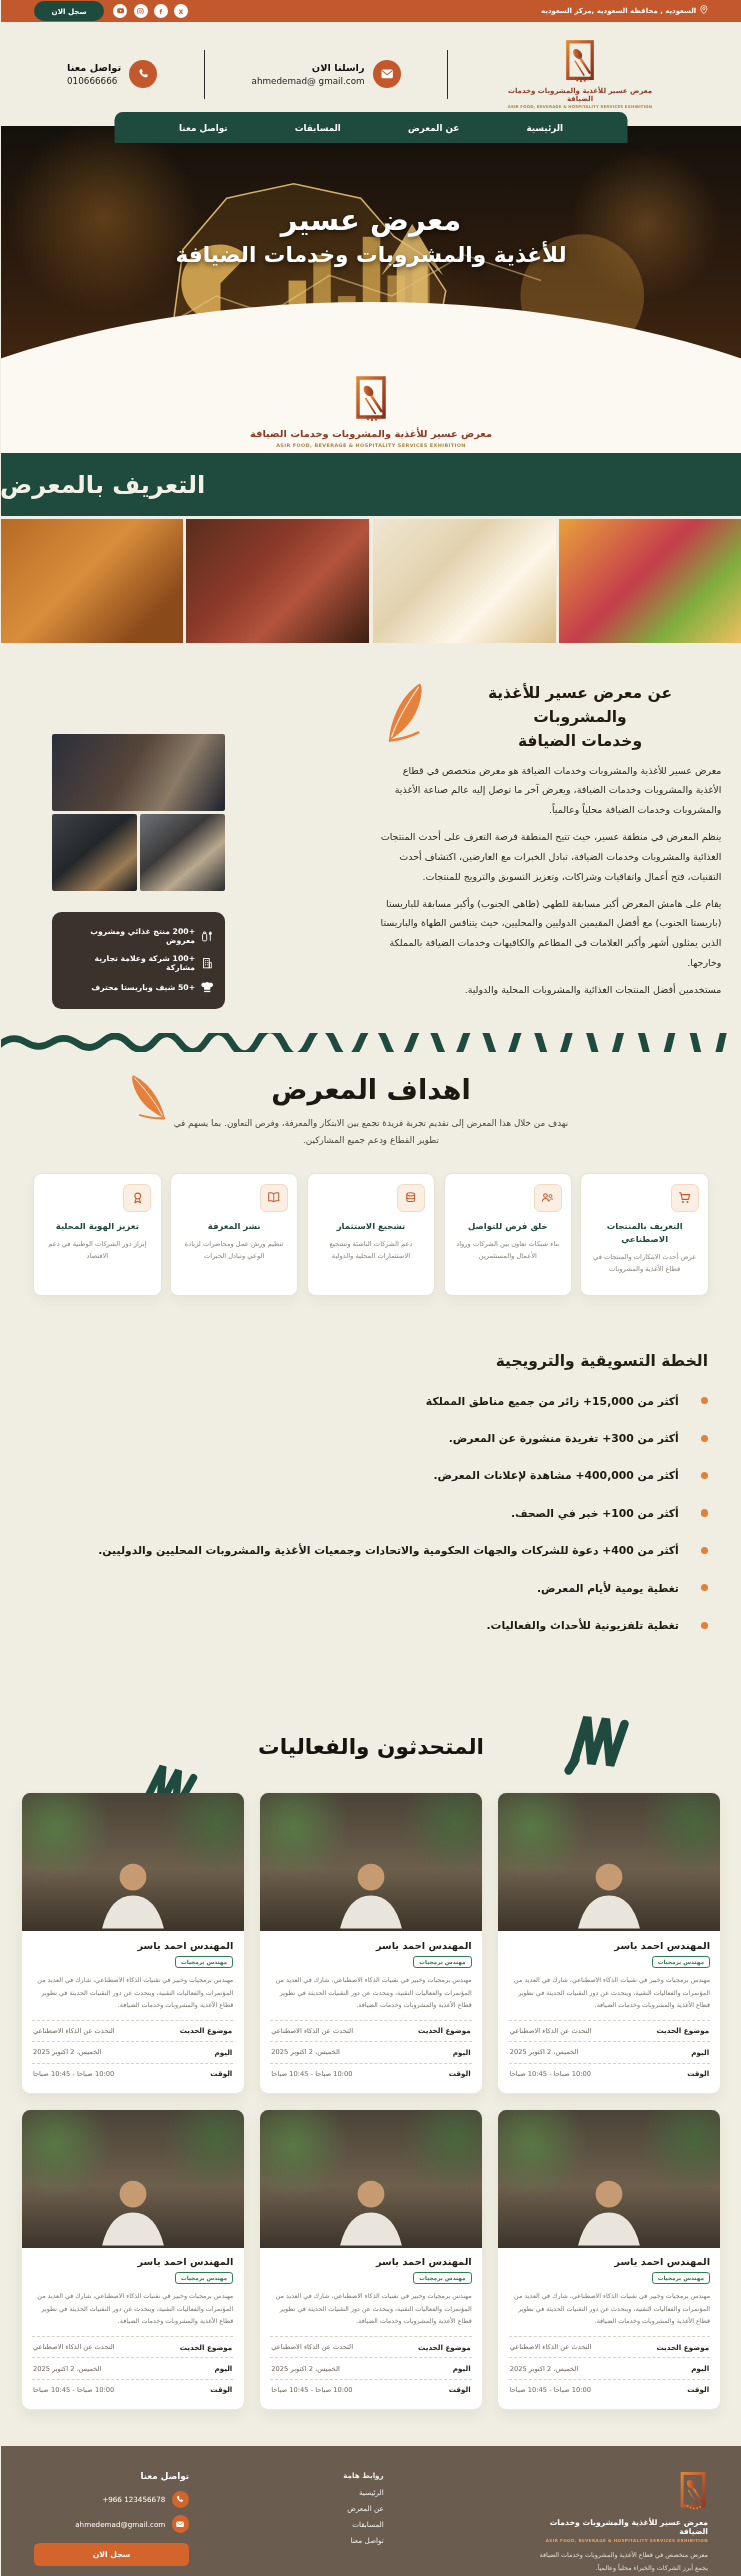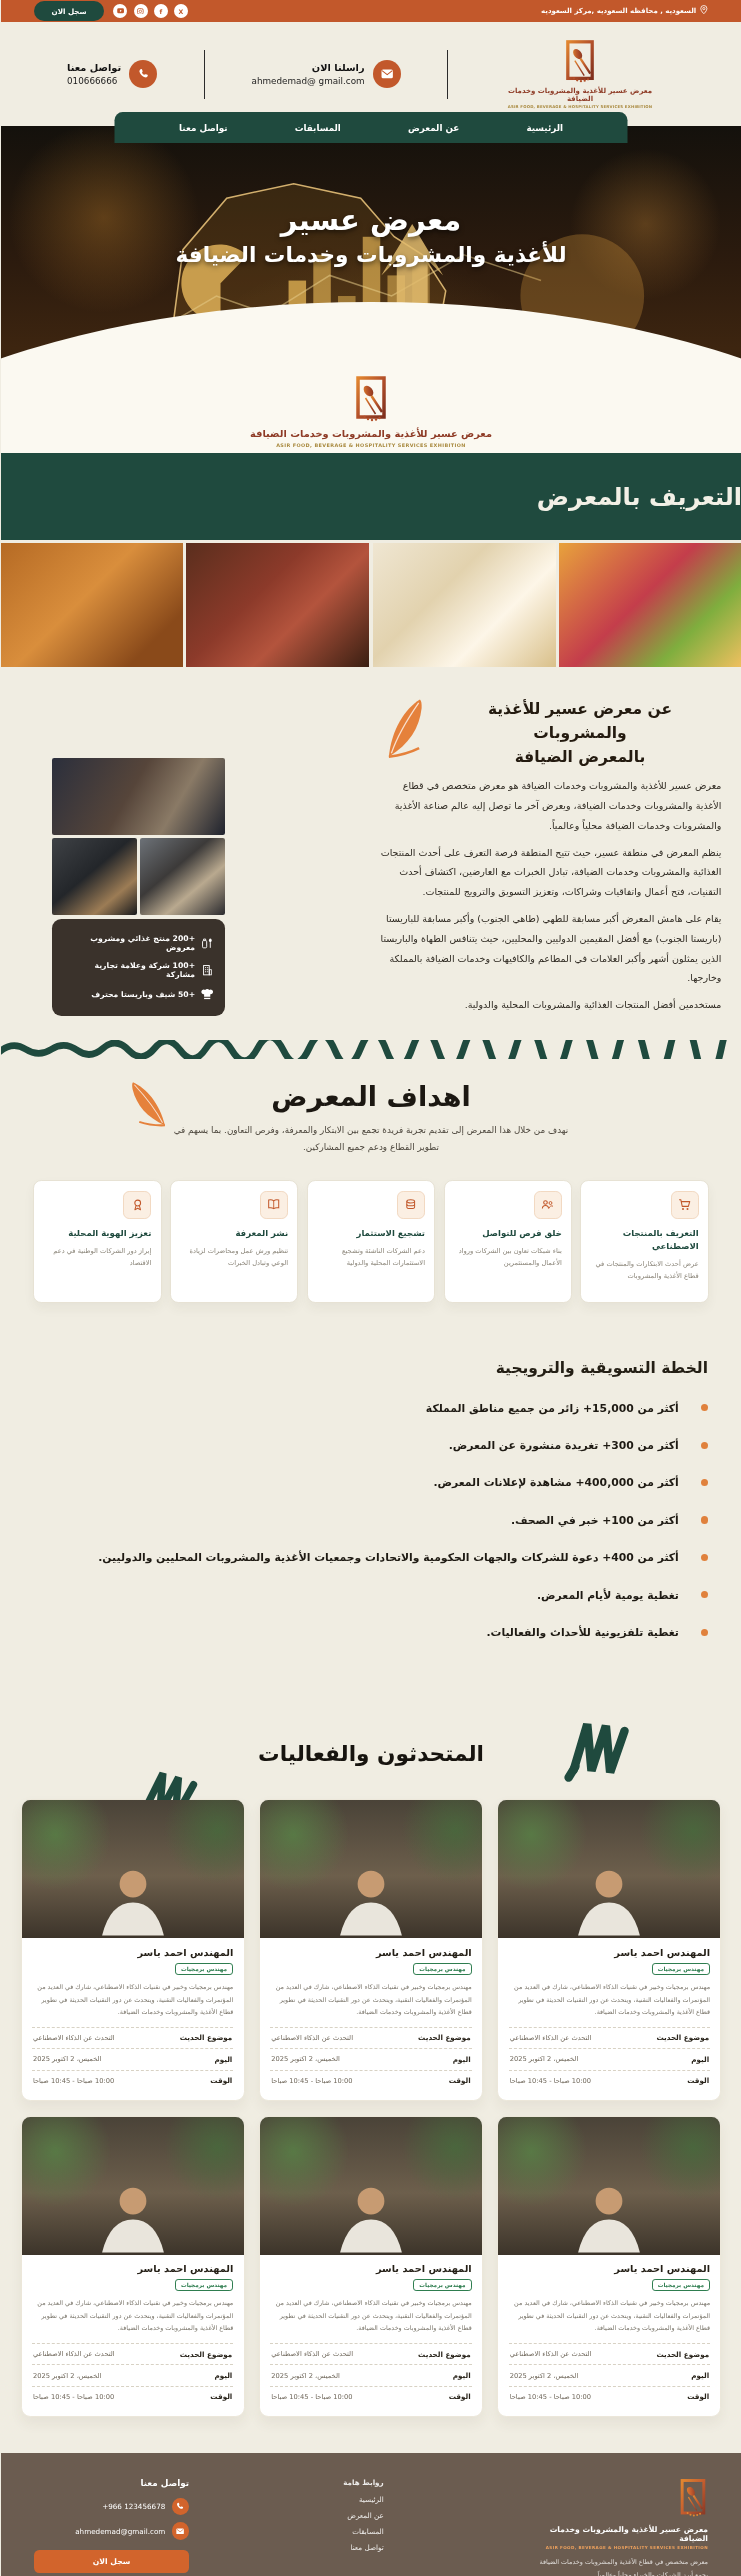--- a/index.html
+++ b/index.html
@@ -38,21 +38,21 @@
   .hero-oval{position:absolute;left:50%;transform:translateX(-50%);top:176px;width:1236px;height:567px;border-radius:50%;background:#FBF9F1}
   .nav{position:absolute;top:-14px;left:50%;transform:translateX(-50%);width:513px;height:31px;background:var(--green);border-radius:8.2px 8.2px 0 0;display:flex;align-items:center;justify-content:space-around;z-index:6;padding:0 31px}
   .nav-item{color:#fff;font-size:8.8px;font-weight:bold;cursor:pointer}
   .hero-title{position:relative;z-index:3;text-align:center;padding-top:77px;color:#fff}
   .hero-title .l1{font-size:29px;font-weight:bold;text-shadow:0 1.5px 5.2px rgba(0,0,0,.55)}
   .hero-title .l2{font-size:21.6px;font-weight:bold;margin-top:5.2px;text-shadow:0 1.5px 5.2px rgba(0,0,0,.55)}
   .hero-badge{position:absolute;z-index:4;bottom:5.2px;left:50%;transform:translateX(-50%);display:flex;flex-direction:column;align-items:center;text-align:center;width:330px}
   .badge-ar{color:var(--maroon);font-size:9.8px;font-weight:bold;margin-top:5.2px}
   .badge-en{color:#A8893E;font-size:4.9px;font-weight:bold;letter-spacing:0.4px;margin-top:2.6px}
   
-  .band{height:87px;background:var(--green);display:flex;align-items:center;justify-content:flex-start}
+  .band{height:63px;background:var(--green);display:flex;align-items:center;justify-content:flex-end}
   .band h2{color:#F2F0E6;font-size:24px;font-weight:bold}
   
   .gallery{margin-top:3.1px;display:grid;grid-template-columns:repeat(4,1fr);gap:3.6px;height:124px}
   .gimg{width:100%;height:100%}
   .g1{background:linear-gradient(135deg,#e8a23c,#c43d4b 45%,#7fae3e 72%,#f0c060)}
   .g2{background:linear-gradient(135deg,#efe6d2,#e2d2ae 38%,#fdf6e8 66%,#d9c08a)}
   .g3{background:linear-gradient(135deg,#5a2e1d,#8c3a2a 40%,#b4543d 62%,#3a1f12)}
   .g4{background:linear-gradient(135deg,#b56a24,#d98e3c 45%,#8a4a1a 82%)}
   
   .about{display:flex;justify-content:space-between;align-items:center;padding:29px 20.6px 24px 52px;background:var(--cream)}
@@ -60,32 +60,32 @@
   .about-head{display:flex;align-items:flex-start;gap:7.2px}
   .about-head h2{font-size:15.5px;line-height:1.55;font-weight:bold;color:#241b10;text-align:center;flex:1}
   .feather{flex:0 0 auto}
   .about-text p{font-size:9.5px;line-height:2.08;color:#2f2a22;margin-top:7.2px;text-align:right}
   .about-media{width:173px;margin-top:62px}
   .collage-top{height:77px;border-radius:2.1px;background:linear-gradient(120deg,#2b2f3c,#56453a 45%,#8a7a66 70%,#1e222d)}
   .collage-row{display:grid;grid-template-columns:1fr 1fr;gap:3.1px;margin-top:3.1px}
   .collage-row div{height:77px;border-radius:2.1px}
   .c1{background:linear-gradient(140deg,#6d7278,#3c3a39 40%,#b9a98f 66%,#2a2a2e)}
   .c2{background:linear-gradient(140deg,#3f4246,#23262a 45%,#9c7c55 75%,#17191c)}
-  .stats{margin-top:4px;background:var(--stats);border-radius:9.3px;padding:10.3px 11.3px;color:#fff}
+  .stats{margin-top:21px;background:var(--stats);border-radius:9.3px;padding:10.3px 11.3px;color:#fff}
   .stat{display:flex;align-items:center;gap:6.2px;font-size:7.7px;font-weight:bold;padding:4.6px 0}
   .stat svg{flex:0 0 auto}
   
   .wave-divider{display:block;width:100%;height:19.6px;background:var(--cream)}
   
   .goals{position:relative;background:var(--cream);padding:21.6px 0 33px;text-align:center}
   .goals-feather{position:absolute;left:128px;top:18.5px;transform:scaleX(-1) rotate(8deg)}
   .goals h2{font-size:27px;font-weight:bold;color:#1c1812}
   .goals .sub{width:402px;margin:10.3px auto 0;font-size:8.8px;line-height:1.9;color:#4c463c}
   .goal-cards{display:flex;gap:8.2px;padding:0 33px;margin-top:24px}
-  .gcard{flex:1;background:#fff;border:0.5px solid #e7e2d4;border-radius:8.2px;padding:10.3px 9.3px;text-align:right;min-height:123px;box-shadow:0 5.2px 10.3px rgba(60,50,30,.05)}
+  .gcard{flex:1;background:#fff;border:0.5px solid #e7e2d4;border-radius:8.2px;padding:10.3px 9.3px;text-align:center;min-height:123px;box-shadow:0 5.2px 10.3px rgba(60,50,30,.05)}
   .gchip{width:28px;height:28px;border-radius:6.2px;background:#FBEFE3;border:0.5px solid #F2D9C2;display:flex;align-items:center;justify-content:center;margin-bottom:8.2px}
   .gcard h3{font-size:8.5px;font-weight:bold;color:var(--green);line-height:1.5}
   .gcard p{font-size:6.7px;color:#8a8478;line-height:1.85;margin-top:5.2px}
   
   .marketing{background:var(--cream);padding:23px 34px 36px}
   .marketing h2{font-size:15.5px;font-weight:bold;color:#241f15}
   .mlist{margin-top:23px}
   .mitem{display:flex;align-items:flex-start;gap:22px;margin-bottom:18.5px}
   .dot{width:7.2px;height:7.2px;border-radius:50%;background:#E0813C;margin-top:4.6px;flex:0 0 auto}
   .mitem span{font-size:10.8px;font-weight:bold;color:#1e1a13;line-height:1.75;max-width:634px}
@@ -278,21 +278,21 @@
   <div class="gimg g2"></div>
   <div class="gimg g3"></div>
   <div class="gimg g4"></div>
 </div>
 
 <section class="about">
   <div class="about-text">
     <div class="about-head">
       <h2>
         <span>عن معرض عسير للأغذية والمشروبات</span><br>
-        <span>بالمعرض الضيافة</span>
+        <span>وخدمات الضيافة</span>
       </h2>
       <span class="feather">
         <svg width="54" height="63" viewBox="0 0 120 150">
             <path d="M98,6 C62,28 30,78 24,142 C72,112 97,74 102,26 C102,16 102,10 98,6 z" fill="#E5813B"></path>
             <path d="M95,14 C70,50 45,90 30,134" stroke="#fff" stroke-width="3" fill="none" opacity=".75"></path>
             <path d="M24,142 C45,140 70,135 96,122" stroke="#E5813B" stroke-width="6" fill="none"></path>
           </svg>
       </span>
     </div>
     <p>معرض عسير للأغذية والمشروبات وخدمات الضيافة هو معرض متخصص في قطاع الأغذية والمشروبات وخدمات الضيافة، ويعرض آخر ما توصل إليه عالم صناعة الأغذية والمشروبات وخدمات الضيافة محلياً وعالمياً.</p>

